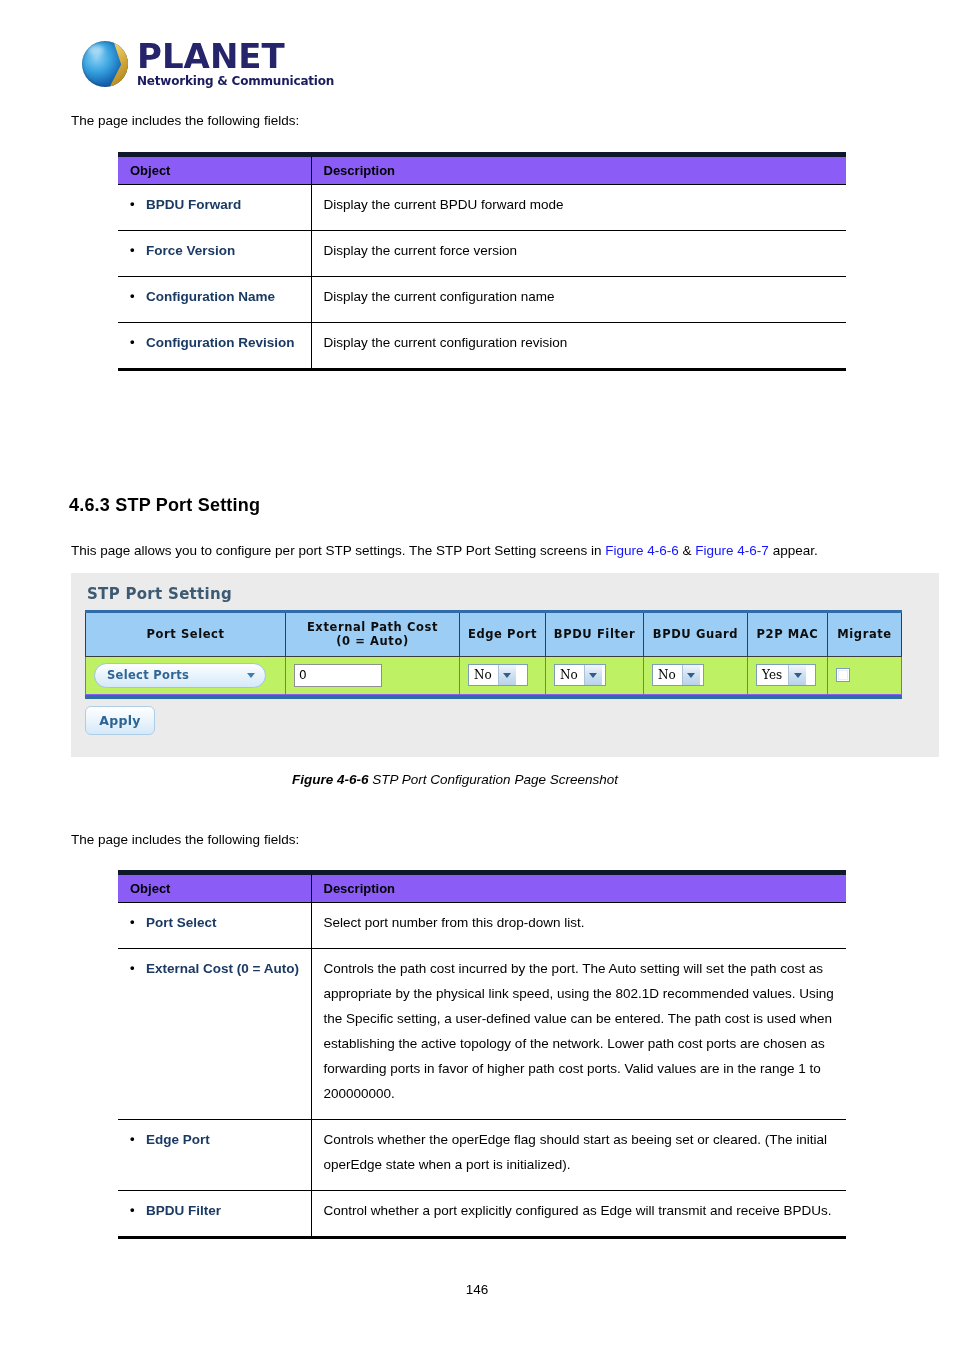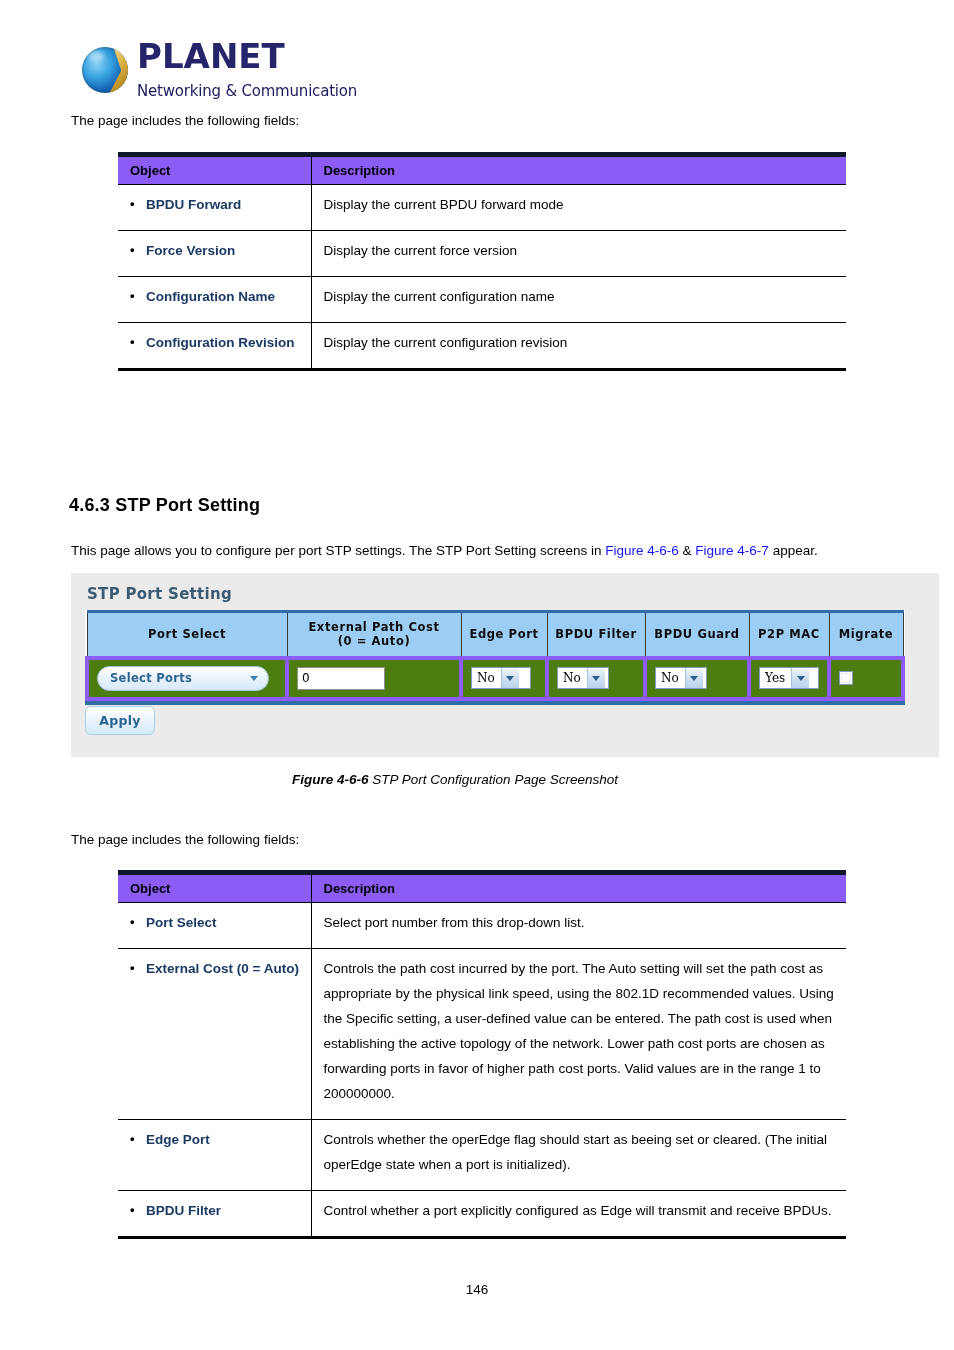--- a/index.html
+++ b/index.html
@@ -67,24 +67,24 @@
     font-weight: 700;
     letter-spacing: 0px;
     color: #26246b;
     display: block;
     transform: scaleX(1.03);
     transform-origin: left center;
   }
   .logo-tag {
     display: block;
     font-family: "DejaVu Sans", sans-serif;
-    font-size: 15px;
-    font-weight: 400;
+    font-size: 12px;
+    font-weight: 700;
     color: #1b1b5e;
-    margin-top: 11px;
+    margin-top: 2px;
     letter-spacing: -0.2px;
   }
 
   
   .para {
     position: absolute;
     font-size: 13.5px;
     color: #000;
     line-height: 1.4;
     white-space: nowrap;
@@ -205,22 +205,22 @@
     font-weight: 700;
     color: #0d0d0d;
     letter-spacing: .6px;
     text-align: center;
     padding: 7px 4px;
     line-height: 1.25;
     height: 40px;
     box-sizing: border-box;
   }
   .stp-table td {
-    border: 4px solid #8b5cf6;
-    background: #4d7c0f;
+    border: 1px solid #8b5cf6;
+    background: #bef264;
     padding: 6px 8px;
     height: 38px;
     box-sizing: border-box;
     vertical-align: middle;
   }
   .stp-table thead tr { border-top: 3px solid #2f6ca8; }
 
   
   .port-select {
     width: 172px;

